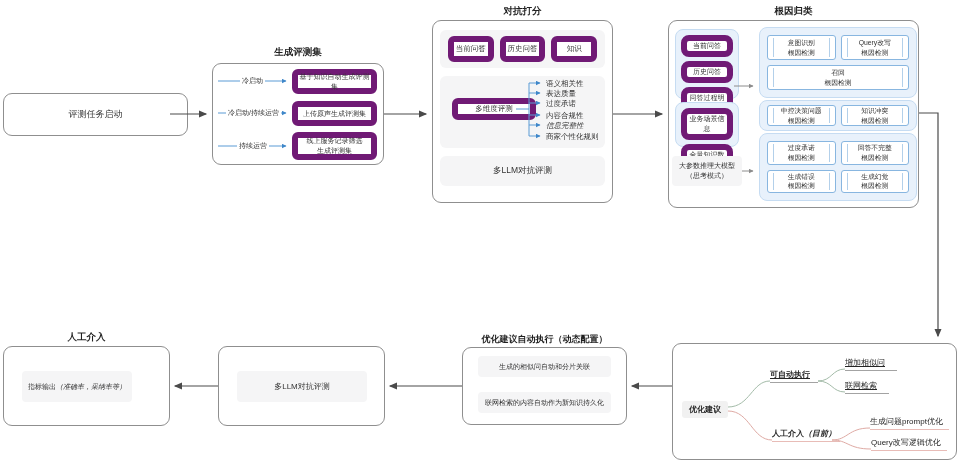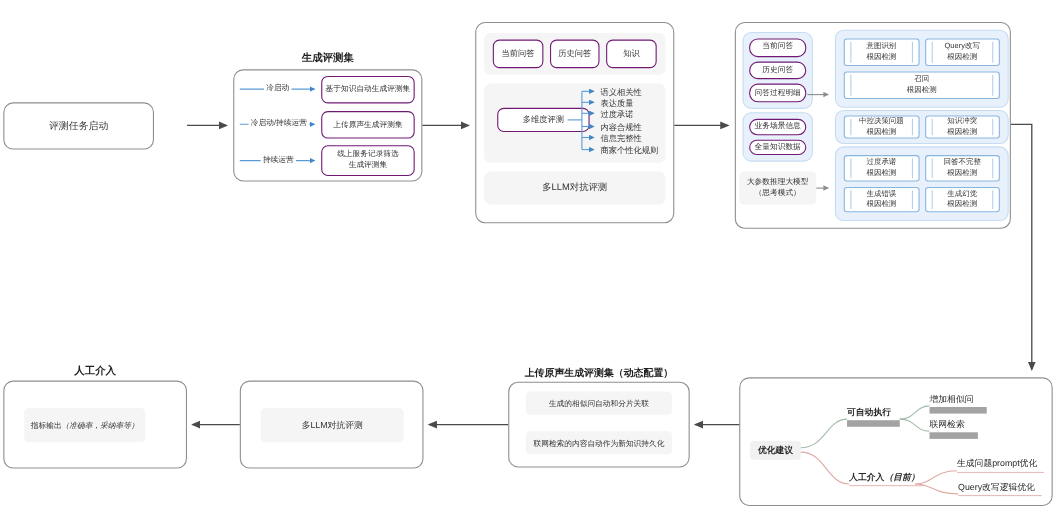--- a/index.html
+++ b/index.html
@@ -5,85 +5,87 @@
   html,body{margin:0;padding:0;background:#ffffff;}
   body{font-family:"Liberation Sans","DejaVu Sans",sans-serif;color:#262626;}
   #canvas{position:relative;width:960px;height:463px;background:#ffffff;overflow:hidden;}
   .abs{position:absolute;box-sizing:border-box;}
   
   .gbox{border:1.2px solid #8f8f8f;border-radius:9px;background:#fff;z-index:1;}
   .gtitle{font-size:9.5px;font-weight:600;color:#1f1f1f;text-align:center;z-index:1;white-space:nowrap;}
   
   .panel{background:#f5f5f6;border-radius:6px;z-index:1;}
   
-  .bbox{background:#fff;border:1px solid #701a75;border-radius:6px;display:flex;align-items:center;justify-content:center;text-align:center;font-size:7.5px;color:#333;z-index:1;line-height:10px;}
+  .bbox{background:#fff;border:6px solid #701a75;border-radius:6px;display:flex;align-items:center;justify-content:center;text-align:center;font-size:7.5px;color:#333;z-index:1;line-height:10px;}
   .pre{white-space:pre-line;}
   
   .bluewrap{background:#e8f1fb;border:1px solid #c6dcf2;border-radius:8px;z-index:1;}
   
   .cell{position:relative;background:#fff;border:1px solid #88b6e0;border-radius:3px;display:flex;flex-direction:column;align-items:center;justify-content:center;font-size:6.8px;line-height:9.5px;color:#333;text-align:center;z-index:1;}
   .cell::before,.cell::after{content:"";position:absolute;top:2px;bottom:2px;width:0;border-left:1px solid #b3d0ea;}
   .cell::before{left:5px;} .cell::after{right:5px;}
   
   .tag{background:#fff;font-size:7px;color:#333;text-align:center;white-space:nowrap;z-index:3;padding:0 2px;line-height:12px;}
   .fanitem{font-size:7.5px;color:#333;white-space:nowrap;z-index:1;line-height:11px;}
   .ptext{display:flex;align-items:center;justify-content:center;text-align:center;color:#333;z-index:1;}
   .mindlabel{font-size:8px;color:#262626;white-space:nowrap;z-index:1;padding-bottom:2px;}
-  .greenline{border-bottom:6px solid #a3a3a3;}
+  .greenline{border-bottom:1px solid #a3a3a3;text-decoration:underline;}
   .pinkline{border-bottom:1px solid #e8bcb7;}
   .bold{font-weight:600;}
   .it{font-style:italic;}
   svg.overlay{position:absolute;left:0;top:0;z-index:2;pointer-events:none;}
 </style>
 </head>
 <body>
 
 <div id="canvas">
 
-  <div class="abs gbox ptext" style="left:3px;top:93px;width:137px;height:43px;font-size:9px;">
+  <div class="abs gbox ptext" style="left:3px;top:93px;width:185px;height:43px;font-size:9px;">
     <span>评测任务启动</span>
   </div>
 
   <div class="abs gtitle" style="left:212px;top:46px;width:172px;">生成评测集</div>
   <div class="abs gbox" style="left:212px;top:63px;width:172px;height:102px;"></div>
   <div class="abs bbox" style="left:292px;top:69px;width:85px;height:25px;font-size:7px;">
       <span>基于知识自动生成评测集</span>
     </div>
   <div class="abs bbox" style="left:292px;top:101px;width:85px;height:25px;font-size:7px;">
       <span>上传原声生成评测集</span>
     </div>
   <div class="abs bbox pre" style="left:292px;top:132px;width:85px;height:28px;font-size:7px;"><span class="pre">线上服务记录筛选
 生成评测集</span></div>
 
+  <div class="abs gtitle" style="left:432px;top:5px;width:181px;">对抗打分</div>
   <div class="abs gbox" style="left:432px;top:20px;width:181px;height:183px;"></div>
   <div class="abs panel" style="left:440px;top:30px;width:165px;height:38px;display:flex;gap:6px;padding:6px 8px;">
     <div class="bbox" style="flex:1;">
         <span>当前问答</span>
       </div>
     <div class="bbox" style="flex:1;">
         <span>历史问答</span>
       </div>
     <div class="bbox" style="flex:1;">
         <span>知识</span>
       </div>
   </div>
   <div class="abs panel" style="left:440px;top:76px;width:165px;height:72px;"></div>
   <div class="abs bbox" style="left:452px;top:98px;width:84px;height:22px;">
       <span>多维度评测</span>
     </div>
   <div class="abs fanitem" style="left:546px;top:78px;">语义相关性</div>
   <div class="abs fanitem" style="left:546px;top:88px;">表达质量</div>
   <div class="abs fanitem" style="left:546px;top:98px;">过度承诺</div>
   <div class="abs fanitem" style="left:546px;top:110px;">内容合规性</div>
-  <div class="abs fanitem" style="left:546px;top:120px;">信息完整性</div>
+  <div class="abs fanitem" style="left:546px;top:120px;font-style:italic;">信息完整性</div>
   <div class="abs fanitem" style="left:546px;top:131px;">商家个性化规则</div>
   <div class="abs panel ptext" style="left:440px;top:156px;width:165px;height:30px;font-size:8.5px;">
       <span>多LLM对抗评测</span>
     </div>
 
+  <div class="abs gtitle" style="left:668px;top:5px;width:251px;">根因归类</div>
   <div class="abs gbox" style="left:668px;top:20px;width:251px;height:188px;"></div>
 
   <div class="abs bluewrap" style="left:675px;top:29px;width:64px;height:70px;padding:5px;display:flex;flex-direction:column;gap:4px;">
     <div class="bbox" style="flex:1;font-size:7px;border-radius:8px;">
         <span>当前问答</span>
       </div>
     <div class="bbox" style="flex:1;font-size:7px;border-radius:8px;">
         <span>历史问答</span>
       </div>
     <div class="bbox" style="flex:1;font-size:7px;border-radius:8px;">
@@ -149,21 +151,21 @@
   <div class="abs panel ptext" style="left:22px;top:371px;width:110px;height:31px;font-size:7px;border-radius:4px;">
     <span>指标输出</span>
       <span class="it">（准确率，采纳率等）</span>
   </div>
 
   <div class="abs gbox" style="left:218px;top:346px;width:167px;height:80px;"></div>
   <div class="abs panel ptext" style="left:237px;top:371px;width:130px;height:31px;font-size:8px;border-radius:4px;">
       <span>多LLM对抗评测</span>
     </div>
 
-  <div class="abs gtitle" style="left:462px;top:333px;width:165px;font-size:9px;">上传原声生成评测集（动态配置）</div>
+  <div class="abs gtitle" style="left:462px;top:333px;width:165px;font-size:9px;">优化建议自动执行（动态配置）</div>
   <div class="abs gbox" style="left:462px;top:347px;width:165px;height:78px;"></div>
   <div class="abs panel ptext" style="left:478px;top:356px;width:133px;height:21px;font-size:7px;border-radius:4px;">
       <span>生成的相似问自动和分片关联</span>
     </div>
   <div class="abs panel ptext" style="left:478px;top:392px;width:133px;height:21px;font-size:7px;border-radius:4px;">
       <span>联网检索的内容自动作为新知识持久化</span>
     </div>
 
   <div class="abs gbox" style="left:672px;top:343px;width:285px;height:117px;"></div>
   <div class="abs mindlabel bold" style="left:682px;top:401px;background:#f1f1f1;border-radius:3px;padding:3px 7px;">优化建议</div>

